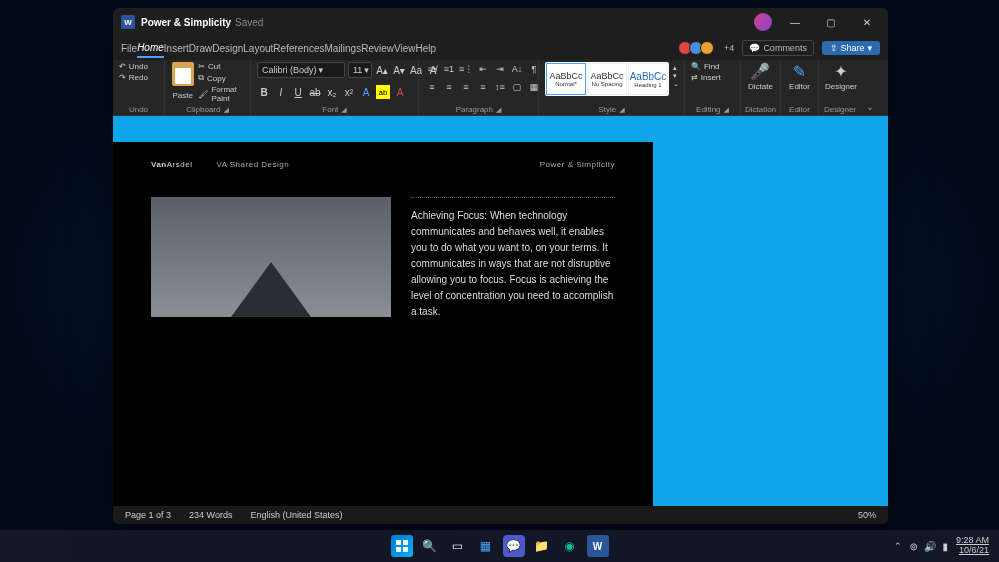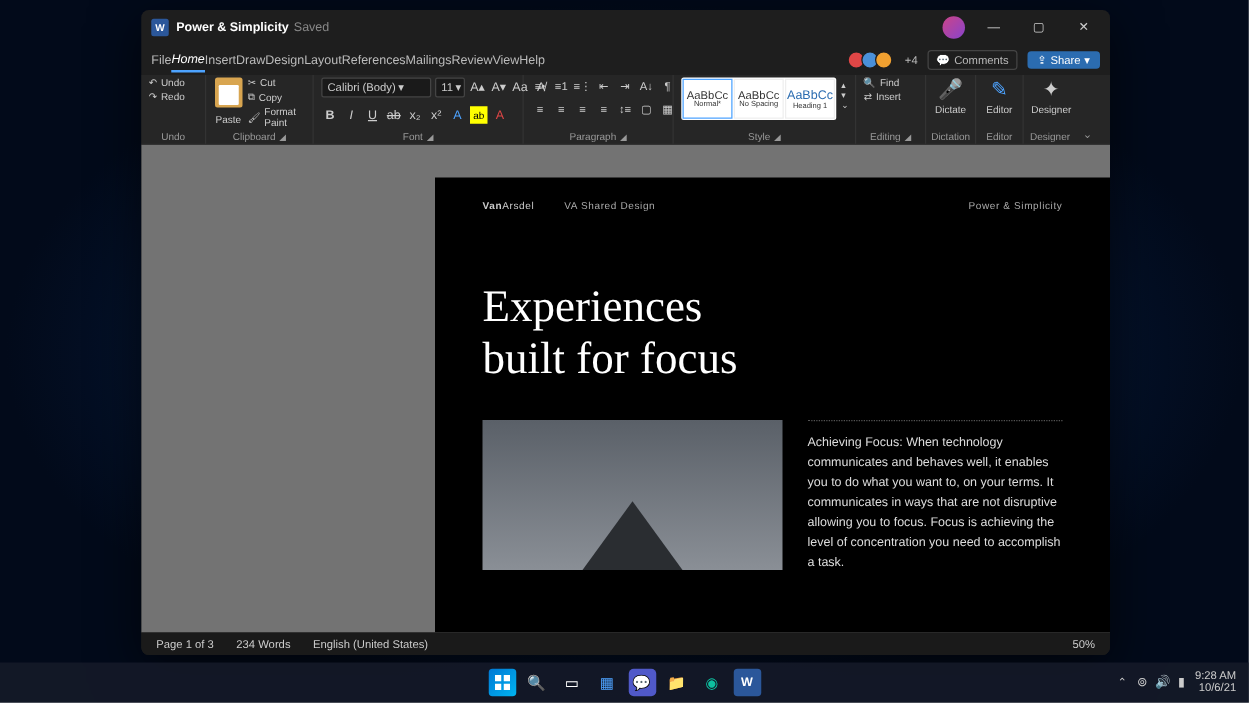--- a/index.html
+++ b/index.html
@@ -68,21 +68,21 @@
 .edit-col { display: flex; flex-direction: column; gap: 2px; font-size: 8px; color: #ccc; }
 .edit-col .item { display: flex; align-items: center; gap: 3px; }
 
 .big-btn { display: flex; flex-direction: column; align-items: center; justify-content: center; width: 34px; }
 .big-btn .icn { font-size: 16px; }
 .big-btn .txt { font-size: 8px; color: #ccc; margin-top: 1px; }
 
 .ribbon-collapse { width: 18px; display:flex; align-items:flex-end; justify-content:center; font-size:9px; color:#999; padding-bottom:3px;}
 
 
-.doc-area { flex: 1; background: #737373; overflow: hidden; display: flex; justify-content: flex-end; padding-top: 26px; }
+.doc-area { flex: 1; background: #0ea5e9; overflow: hidden; display: flex; justify-content: flex-start; padding-top: 26px; }
 .page { width: 540px; background: #000; color: #fff; padding: 18px 38px; font-family: Georgia, serif; }
 .page-hdr { display: flex; font-size: 8px; color: #ccc; letter-spacing: .5px; }
 .brand { font-weight: bold; }
 .brand .light { font-weight: normal; }
 .shared { margin-left: 24px; color: #aaa; }
 .pg-right { margin-left: auto; color: #aaa; }
 .doc-title-text { font-size: 36px; line-height: 1.15; margin-top: 56px; font-family: Georgia, 'Times New Roman', serif; font-weight: normal; }
 .doc-cols { display: flex; gap: 20px; margin-top: 28px; }
 .img-ph { width: 240px; height: 120px; background: linear-gradient(180deg,#5a6068 0%, #8a8f96 100%); position: relative; }
 .img-ph::after { content: ""; position: absolute; bottom: 0; left: 50%; transform: translateX(-50%); width: 0; height: 0; border-left: 40px solid transparent; border-right: 40px solid transparent; border-bottom: 55px solid #2a2d31; }
@@ -92,21 +92,21 @@
 .statusbar { height: 18px; background: #1a1a1a; color: #ccc; font-size: 9px; display: flex; align-items: center; padding: 0 12px; gap: 18px; }
 .statusbar .zoom { margin-left: auto; padding-left: 44px; }
 
 
 .taskbar { position: absolute; bottom: 0; left: 0; right: 0; height: 32px; background: rgba(20,25,40,.9); display: flex; align-items: center; }
 .taskbar-center { position: absolute; left: 50%; transform: translateX(-50%); display: flex; gap: 6px; }
 .tb-icon { width: 22px; height: 22px; border-radius: 3px; display: flex; align-items: center; justify-content: center; font-size: 12px; color: #fff; }
 .tb-start { background: linear-gradient(135deg,#0078d4,#00b4f0); }
 .taskbar-right { position: absolute; right: 10px; display: flex; align-items: center; gap: 8px; color: #ccc; font-size: 9px; }
 .tray-icons { display: flex; gap: 6px; font-size: 10px; }
-.clock { text-align: right; line-height: 1.1; }
+.clock { text-align: right; line-height: 1.1; text-decoration: underline; }
 
 svg { display: block; }
 </style>
 </head>
 <body>
 
 <div class="word-window">
 
   <div class="titlebar">
     <div class="app-icon">W</div>
@@ -337,22 +337,20 @@
     <div class="ribbon-collapse">⌄</div>
   </div>
 
   <div class="doc-area">
     <div class="page">
       <div class="page-hdr">
         <span class="brand"><span>Van</span><span class="light">Arsdel</span></span>
         <span class="shared">VA Shared Design</span>
         <span class="pg-right">Power &amp; Simplicity</span>
       </div>
-      <div class="doc-title-text" style="white-space:pre-line">Experiences
-built for focus</div>
       <div class="doc-cols">
         <div class="img-ph"></div>
         <div class="doc-text">Achieving Focus: When technology communicates and behaves well, it enables you to do what you want to, on your terms. It communicates in ways that are not disruptive allowing you to focus. Focus is achieving the level of concentration you need to accomplish a task.</div>
       </div>
     </div>
   </div>
 
   <div class="statusbar">
     <span>Page 1 of 3</span>
     <span>234 Words</span>

